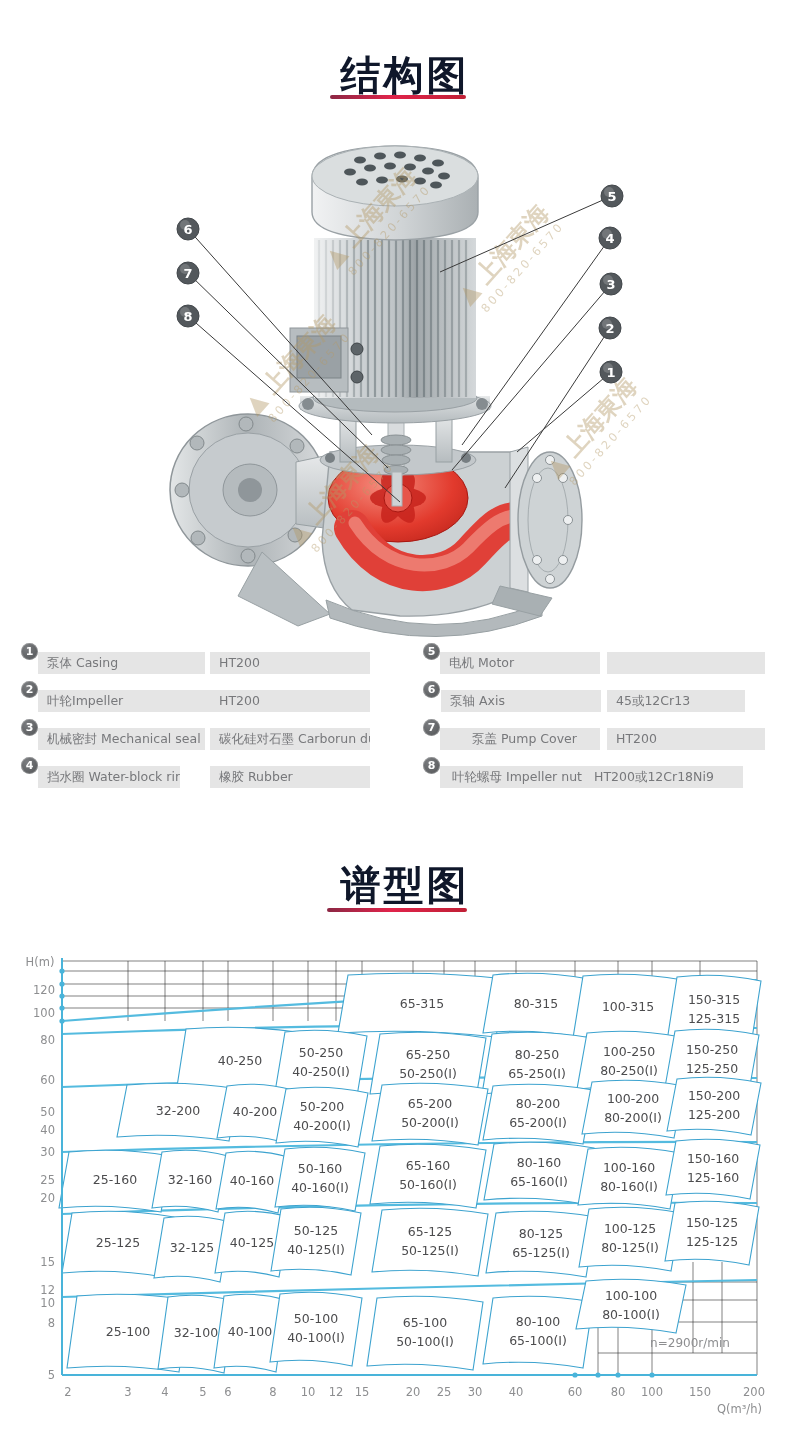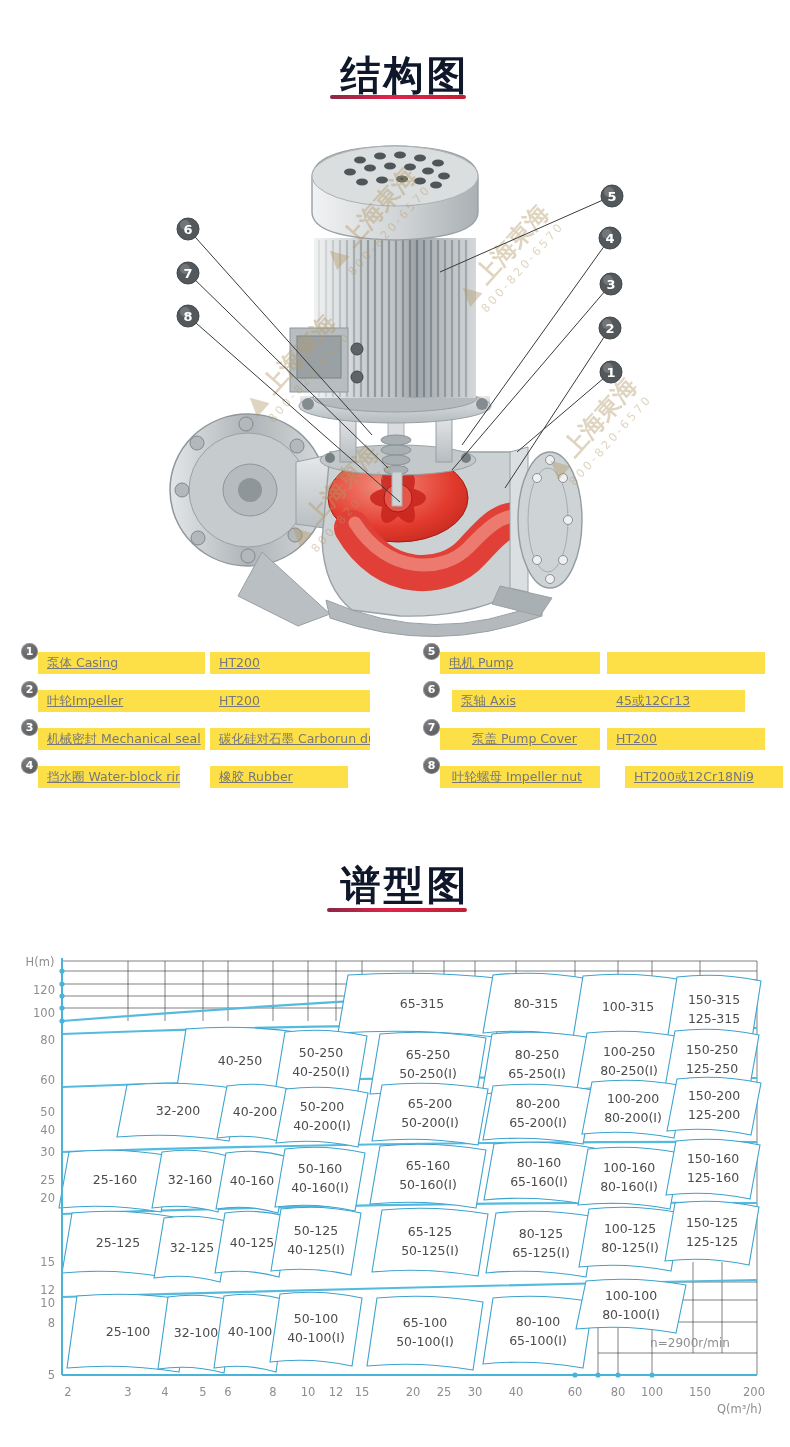--- a/index.html
+++ b/index.html
@@ -2,22 +2,22 @@
 <html><head>
 <meta charset="utf-8">
 <style>
   html,body{margin:0;padding:0;background:#fff;}
   .page{position:relative;width:790px;height:1447px;background:#fff;overflow:hidden;
         font-family:"DejaVu Sans","Liberation Sans",sans-serif;}
   .sec-title{position:absolute;left:0;width:100%;text-align:center;margin:10px;
              font-size:40px;font-weight:bold;color:#0f172a;letter-spacing:3px;}
   .underline{position:absolute;height:4px;border-radius:2px;
              background:linear-gradient(90deg,#8c2744,#e0244b 45%,#c01f35);}
-  .cell{position:absolute;height:22px;line-height:22px;background:#fde047;color:#77787b;
-        font-size:12.5px;padding-left:9px;box-sizing:border-box;white-space:nowrap;overflow:hidden;text-decoration:underline;}
+  .cell{position:absolute;height:22px;line-height:22px;background:#e5e5e5;color:#77787b;
+        font-size:12.5px;padding-left:9px;box-sizing:border-box;white-space:nowrap;overflow:hidden;}
   .badge{position:absolute;width:17px;height:17px;border-radius:50%;
          background:radial-gradient(circle at 35% 30%,#7b7d80,#505254);
          color:#fff;font-size:11px;font-weight:bold;text-align:center;line-height:17px;
          box-shadow:inset 0 0 0 1px rgba(255,255,255,.25);}
   svg{position:absolute;left:0;}
   text{font-family:"DejaVu Sans","Liberation Sans",sans-serif;}
 </style>
 </head>
 <body>
 
@@ -268,33 +268,33 @@
       <div class="cell" style="left: 38px; top: 652px; width: 167px;">泵体 Casing</div>
       <div class="cell" style="left: 210px; top: 652px; width: 160px;">HT200</div>
       <span class="badge" style="left: 21px; top: 681px;">2</span>
       <div class="cell" style="left: 38px; top: 690px; width: 195px;">叶轮Impeller</div>
       <div class="cell" style="left: 210px; top: 690px; width: 160px;">HT200</div>
       <span class="badge" style="left: 21px; top: 719px;">3</span>
       <div class="cell" style="left: 38px; top: 728px; width: 167px;">机械密封 Mechanical seal</div>
       <div class="cell" style="left: 210px; top: 728px; width: 160px;">碳化硅对石墨 Carborun dum</div>
       <span class="badge" style="left: 21px; top: 757px;">4</span>
       <div class="cell" style="left: 38px; top: 766px; width: 142px;">挡水圈 Water-block ring</div>
-      <div class="cell" style="left: 210px; top: 766px; width: 138px;">橡胶 Rubber</div>
+      <div class="cell" style="left: 210px; top: 766px; width: 160px;">橡胶 Rubber</div>
       <span class="badge" style="left: 423px; top: 643px;">5</span>
-      <div class="cell" style="left: 440px; top: 652px; width: 160px;">电机 Pump</div>
+      <div class="cell" style="left: 440px; top: 652px; width: 160px;">电机 Motor</div>
       <div class="cell" style="left: 607px; top: 652px; width: 158px;"></div>
       <span class="badge" style="left: 423px; top: 681px;">6</span>
-      <div class="cell" style="left: 452px; top: 690px; width: 160px;">泵轴 Axis</div>
+      <div class="cell" style="left: 441px; top: 690px; width: 160px;">泵轴 Axis</div>
       <div class="cell" style="left: 607px; top: 690px; width: 138px;">45或12Cr13</div>
       <span class="badge" style="left: 423px; top: 719px;">7</span>
       <div class="cell" style="left: 440px; top: 728px; width: 160px; text-align: center;">泵盖 Pump Cover</div>
       <div class="cell" style="left: 607px; top: 728px; width: 158px;">HT200</div>
       <span class="badge" style="left: 423px; top: 757px;">8</span>
       <div class="cell" style="left: 440px; top: 766px; width: 160px; padding-left: 12px;">叶轮螺母 Impeller nut</div>
-      <div class="cell" style="left: 625px; top: 766px; width: 158px;">HT200或12Cr18Ni9</div>
+      <div class="cell" style="left: 585px; top: 766px; width: 158px;">HT200或12Cr18Ni9</div>
     </div>
 
   <h1 class="sec-title" style="top:848px;">谱型图</h1>
   <div class="underline" style="top:908px;left:327px;width:140px;"></div>
 
   <svg id="chart" style="top:930px;" width="790" height="517" viewBox="0 930 790 517">
       <g stroke="#2d2d2d" stroke-width="0.6">
         <line x1="62" y1="961" x2="757" y2="961"></line>
         <line x1="62" y1="971" x2="757" y2="971"></line>
         <line x1="62" y1="984" x2="757" y2="984"></line>

